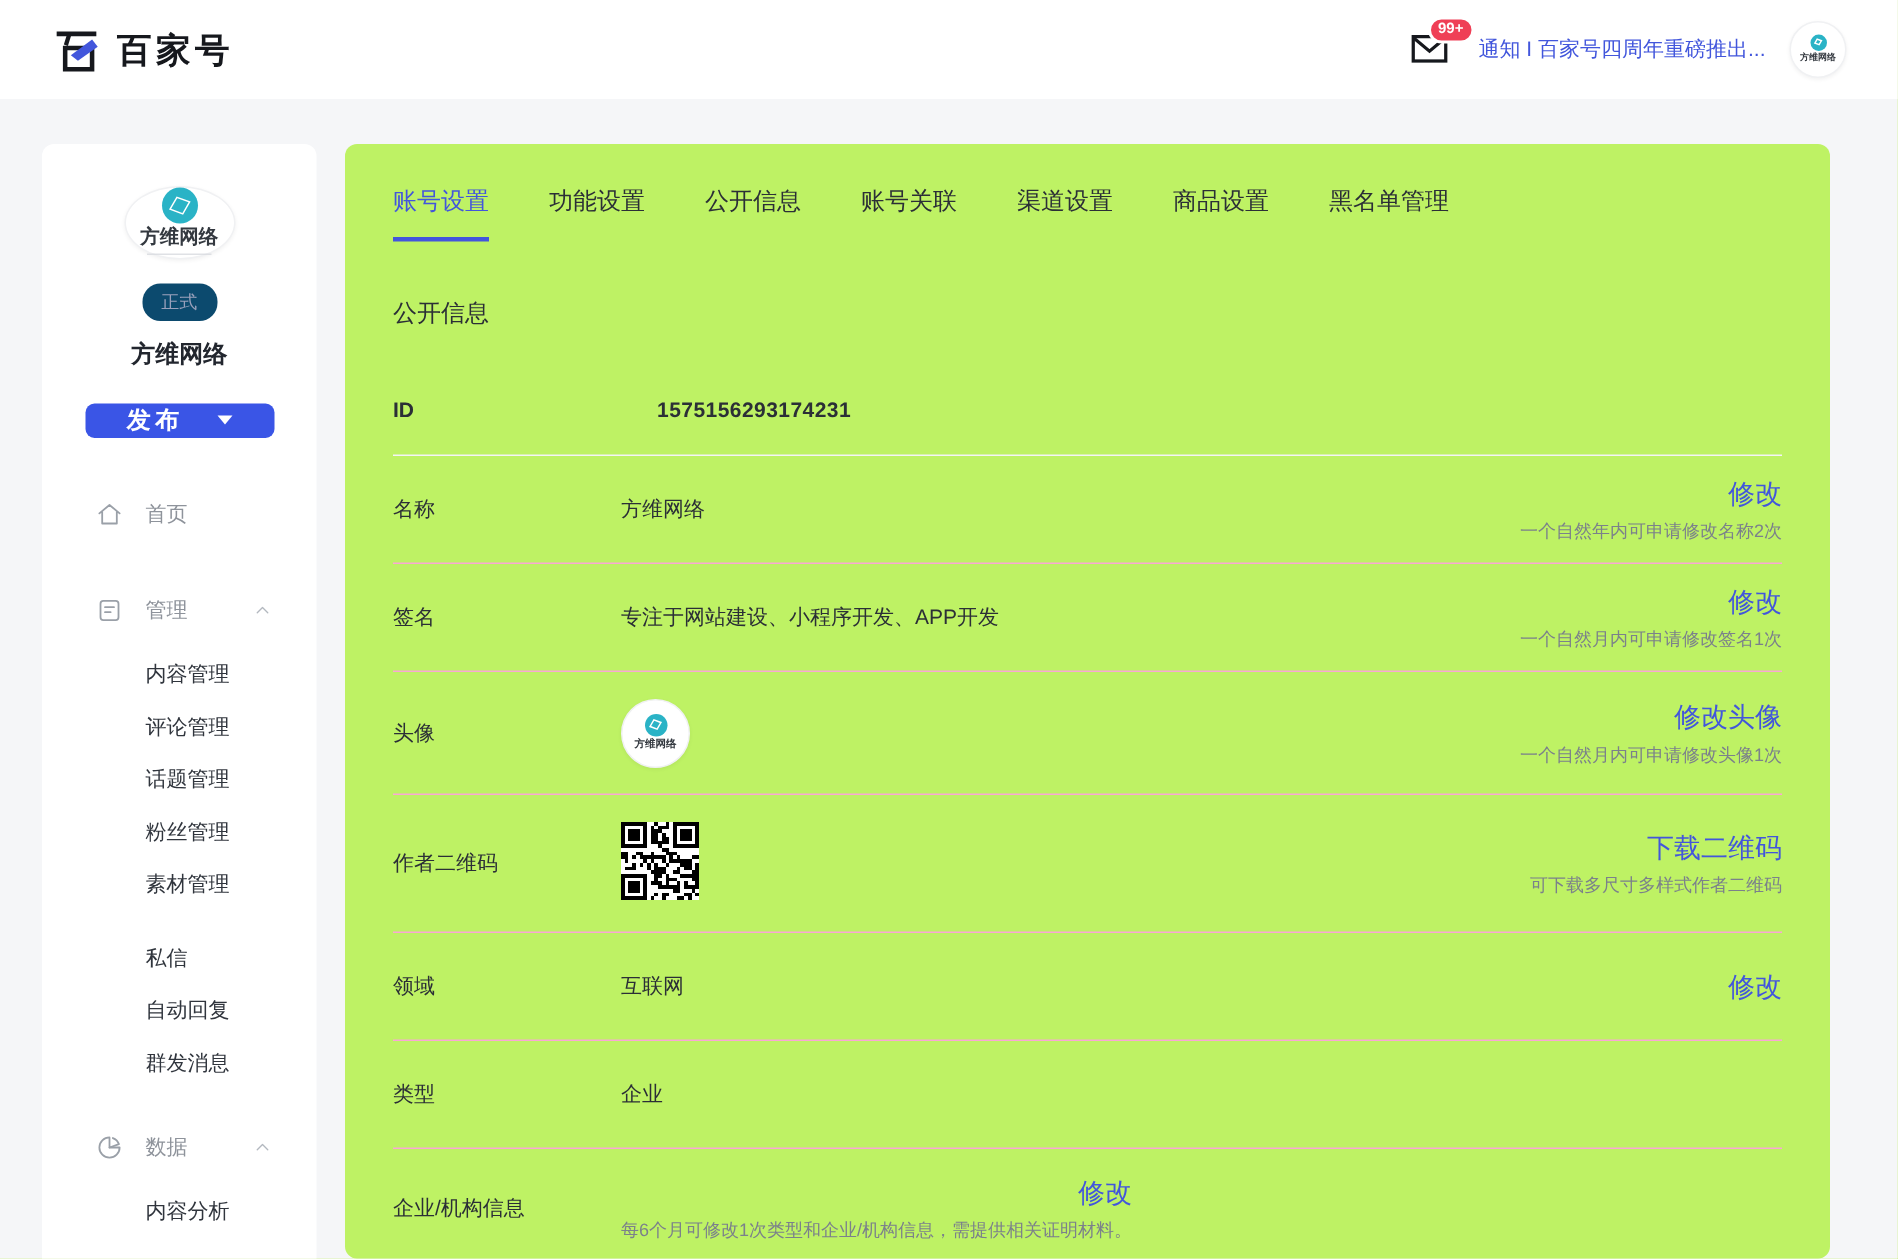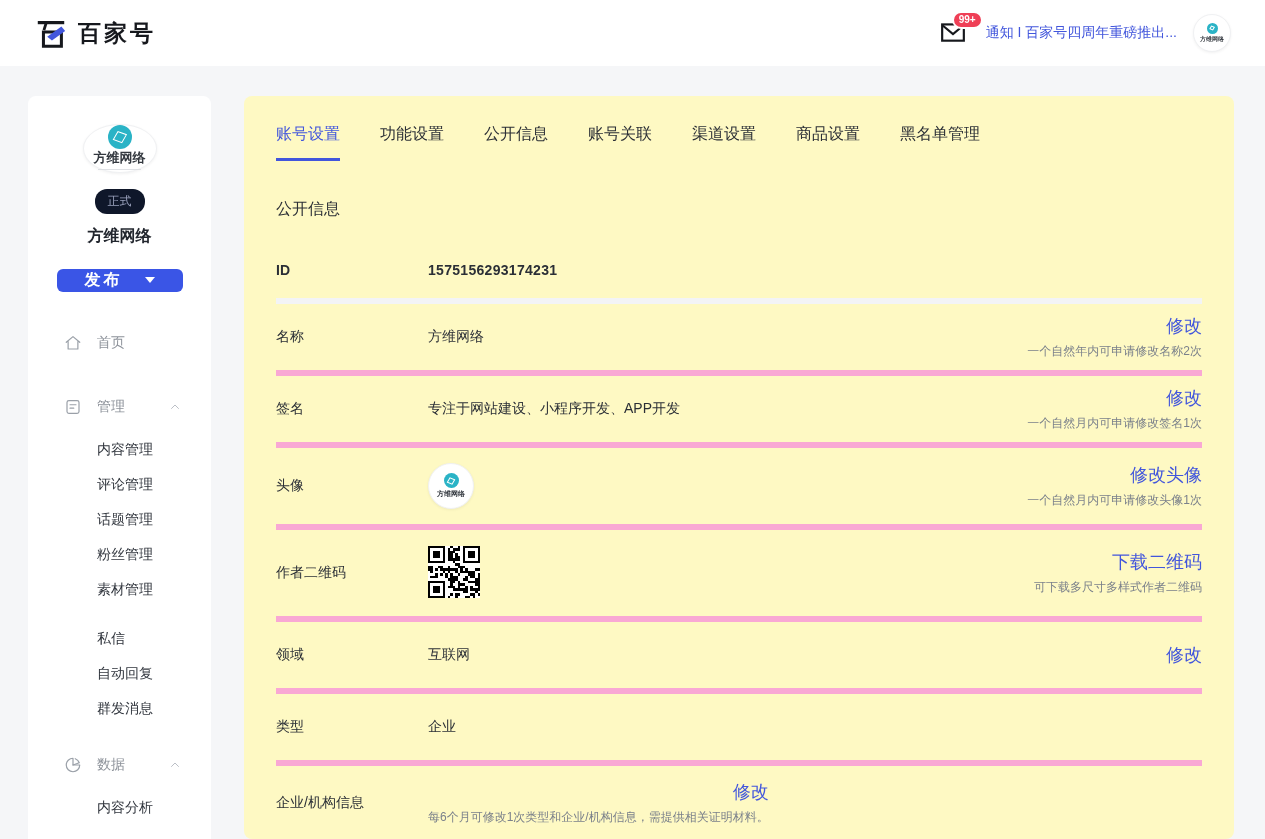--- a/index.html
+++ b/index.html
@@ -25,54 +25,54 @@
   .brand-avatar .bdot i { display:block; width:40%; height:40%; border:1.5px solid #fff; transform:rotate(20deg) skewX(-10deg); }
   .brand-avatar .bname { color:#33383f; font-weight:bold; line-height:1.15; }
   .brand-avatar .bsub { width:60%; height:3px; margin-top:3px; border-top:1px solid #d7dade; opacity:.8; }
   .brand-avatar.sm { width:38px; height:38px; } .brand-avatar.sm .bdot{width:11px;height:11px;} .brand-avatar.sm .bname{font-size:6px;}
   .brand-avatar.lg { width:74px; height:74px; } .brand-avatar.lg .bdot{width:24px;height:24px;} .brand-avatar.lg .bname{font-size:13px;}
   .brand-avatar.md { width:46px; height:46px; } .brand-avatar.md .bdot{width:15px;height:15px;} .brand-avatar.md .bname{font-size:7px;}
 
   
   .sidebar { position:absolute; left:28px; top:96px; width:183px; height:743px; background:#fff;
     border-radius:8px 8px 0 0; display:flex; flex-direction:column; align-items:center; padding-top:28px; overflow:hidden; }
-  .status-badge { margin-top:16px; background:#0f172a; color:#99a0bb; font-size:12px;
+  .status-badge { margin-top:16px; background:#0c4a6e; color:#99a0bb; font-size:12px;
     padding:4px 13px; border-radius:12px; }
   .profile-name { margin-top:12px; font-size:16px; font-weight:bold; color:#22262e; }
   .publish-btn { margin-top:22px; width:126px; height:38px; background:var(--accent-strong,#3a55e6);
     border:none; border-radius:6px; color:#fff; font-size:16px; font-weight:bold; letter-spacing:3px;
     display:flex; align-items:center; justify-content:center; gap:22px; cursor:pointer; font-family:inherit; }
   .caret-down { width:0; height:0; border-left:5px solid transparent; border-right:5px solid transparent;
     border-top:6px solid #fff; }
   .menu { width:100%; margin-top:26px; }
   .menu-item { height:50px; display:flex; align-items:center; padding:0 30px 0 36px;
     color:#8e939b; font-size:14px; cursor:pointer; }
   .menu-item .mi-icon { width:18px; height:18px; margin-right:15px; display:inline-flex; }
   .menu-item .chev { margin-left:auto; }
   .menu-sub { height:35px; display:flex; align-items:center; padding-left:69px;
     color:#30353d; font-size:14px; cursor:pointer; }
   .menu-group { margin-bottom:14px; }
 
   
-  .main { position:absolute; left:244px; top:96px; width:990px; height:743px; background:#fef9c3;
+  .main { position:absolute; left:230px; top:96px; width:990px; height:743px; background:#bef264;
     border-radius:8px; padding:28px 32px 0; overflow:hidden; }
   .tabs { display:flex; gap:40px; }
   .tab { font-size:16px; color:#2b2f36; padding-bottom:13px; border-bottom:3px solid transparent; cursor:pointer; }
   .tab.active { color:var(--accent,#4256dc); border-bottom-color:var(--accent,#4256dc); }
   .sec-title { margin-top:38px; font-size:16px; font-weight:normal; color:#2b2f36; }
   .rows { margin-top:22px; }
-  .row { display:flex; align-items:center; border-bottom:6px solid #f9a8d4; min-height:72px; }
+  .row { display:flex; align-items:center; border-bottom:1px solid #f9a8d4; min-height:72px; }
   .row.h-id { min-height:62px; border-bottom-color:#f3f4f6; }
   .row.h-avatar { min-height:82px; }
   .row.h-qr { min-height:92px; }
   .row.h-last { min-height:80px; }
   .row-label { width:152px; font-size:14px; color:#2b2f36; flex:none; }
   .row-label.bold { font-weight:bold; }
   .row-value { flex:1; font-size:14px; color:#2b2f36; }
-  .row-value.bold { font-weight:bold; letter-spacing:.3px; }
+  .row-value.bold { font-weight:bold; letter-spacing:.3px;margin-left:24px; }
   .row-right { text-align:right; }
   .action-link { font-size:18px; color:var(--accent,#4256dc); cursor:pointer; }
   .hint { margin-top:5px; font-size:12px; color:#7b818b; }
   .qr-box { display:inline-flex; }
   svg.ic { stroke:#9aa0a8; fill:none; stroke-width:1.6; stroke-linecap:round; stroke-linejoin:round; }
   svg.chev-ic { stroke:#b3b8bf; fill:none; stroke-width:1.8; stroke-linecap:round; stroke-linejoin:round; }
 </style>
 </head>
 <body>
 

